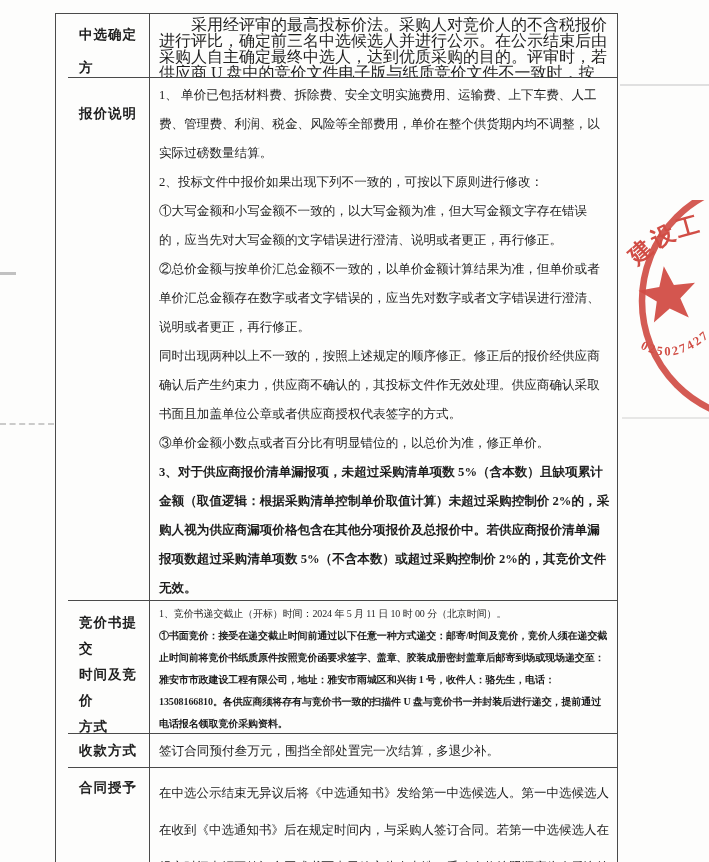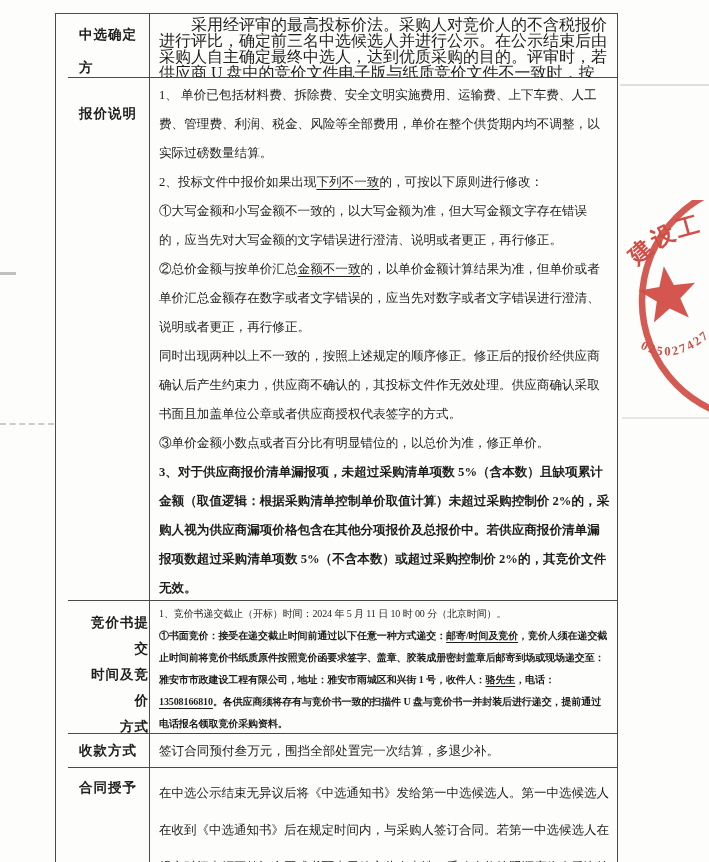--- a/index.html
+++ b/index.html
@@ -25,32 +25,32 @@
   .cell{box-sizing:border-box;overflow:hidden;}
   .label{
     width:82px;border-right:1.6px solid #4a4a4a;
     font-weight:bold;font-size:13.5px;letter-spacing:1px;
     padding-left:11px;
   }
   .content{flex:1;padding:0 7px 0 9px;}
   .content p{margin:0;}
   .indent{text-indent:2em;}
   .b{font-weight:bold;}
-  .u{text-decoration:underline;text-underline-offset:3px;}
+  .u{text-underline-offset:3px;}
 
   .row1{height:64px;}
   .row1 .label{padding-top:4px;line-height:33px;}
   .row1 .content{font-size:16px;line-height:15.9px;padding-top:3px;}
 
   .row2{height:523px;}
   .row2 .label{padding-top:26px;line-height:20px;}
   .row2 .content{font-size:12.6px;line-height:29px;padding-top:3px;}
 
   .row3{height:133px;}
-  .row3 .label{padding-top:9px;line-height:26px;text-align:right;}
+  .row3 .label{padding-top:9px;line-height:26px;}
   .row3 .content{font-size:10px;line-height:22px;padding-top:2px;letter-spacing:-0.1px;}
 
   .row4{height:34px;}
   .row4 .label{padding-top:8px;line-height:18px;}
   .row4 .content{font-size:12.6px;padding-top:8px;line-height:18px;}
 
   .row5 .label{padding-top:11px;line-height:18px;}
   .row5 .content{font-size:12.5px;line-height:37px;padding-top:7px;}
 
   

